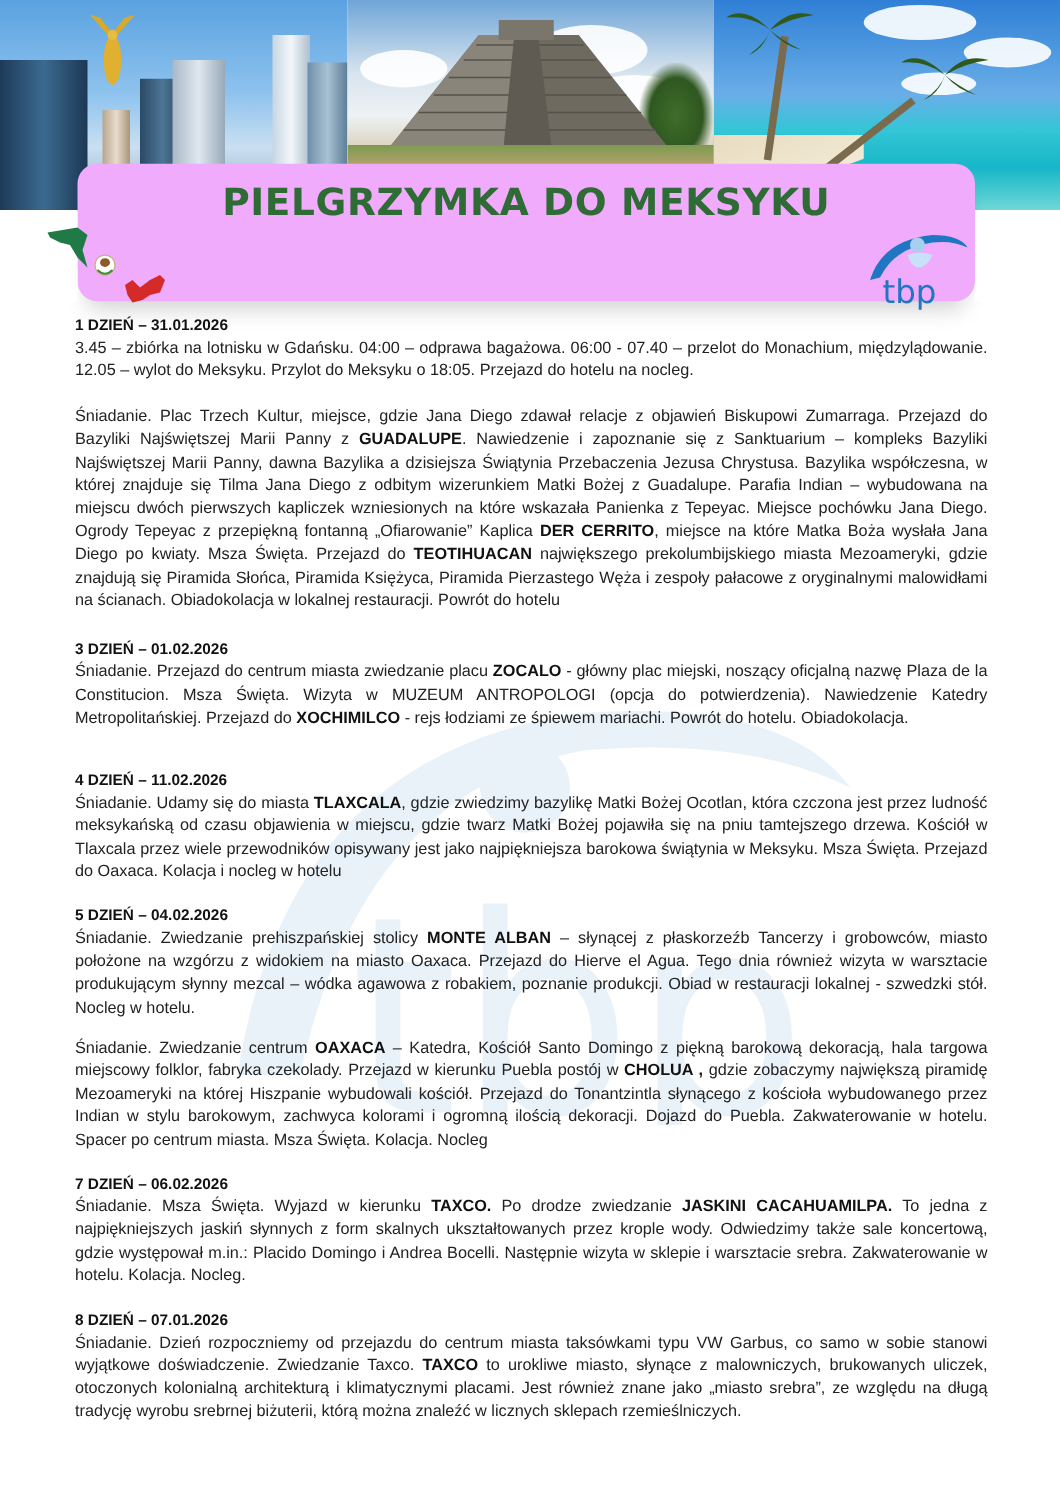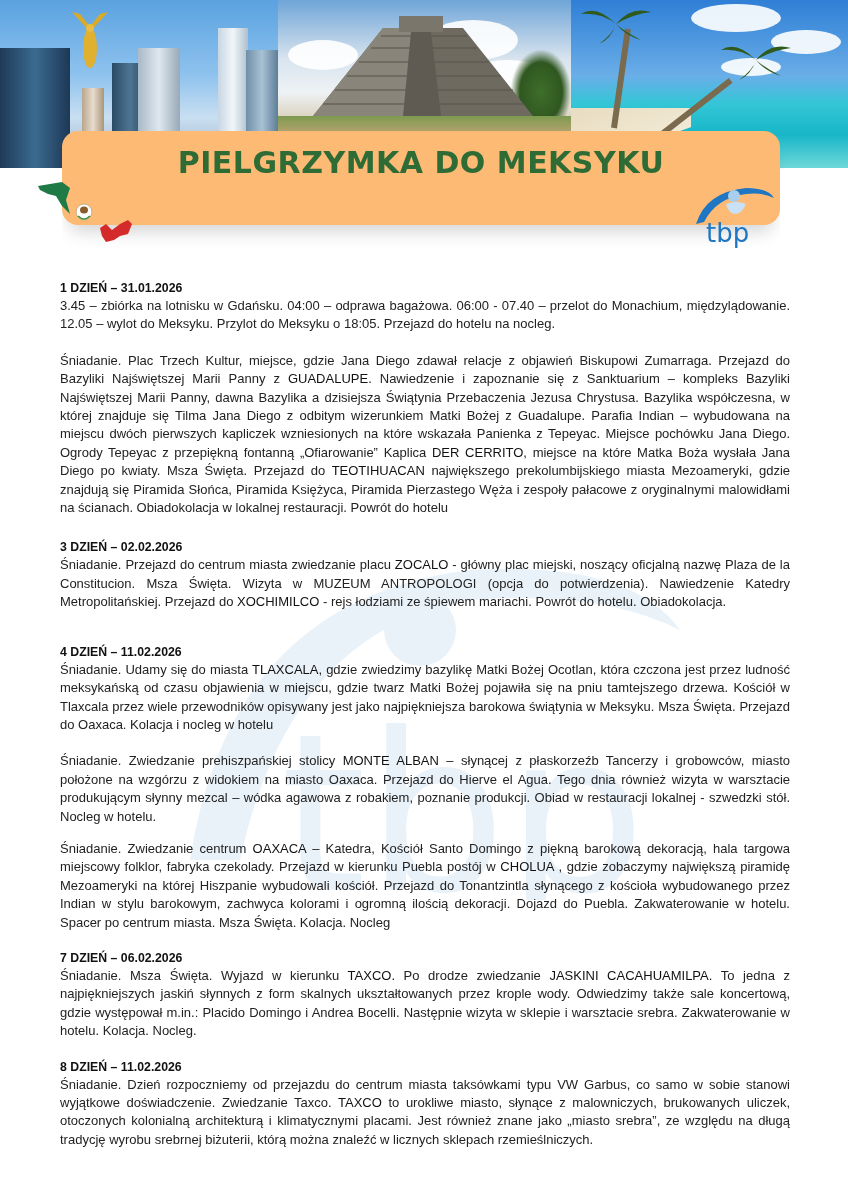--- a/index.html
+++ b/index.html
@@ -30,22 +30,22 @@
   .trees-pyr { position: absolute; right: 0; bottom: 48px; width: 60px; height: 70px; background: radial-gradient(ellipse at 50% 60%, #3f6e2a 0%, #2f5720 50%, transparent 72%); }
 
   
   .sand { position: absolute; left: 0; bottom: 0; width: 120px; height: 60px; background: linear-gradient(160deg, #e8dcc0 0%, #f1e9d4 60%, transparent 61%); }
   .palm-trunk { position: absolute; width: 6px; background: #7a6a4e; transform-origin: bottom center; }
   .palm-fronds { position: absolute; width: 70px; height: 40px; }
   .cloud { position: absolute; background: #ffffff; border-radius: 50%; opacity: 0.9; }
 
   
   .title-card {
-    position: absolute; left: 62px; top: 131px; width: 718px; height: 94px;
-    background: #fdba74; border-radius: 16px;
+    position: absolute; left: 62px; top: 131px; width: 718px; height: 110px;
+    background: #f0abfc; border-radius: 16px;
     box-shadow: 0 14px 18px -8px rgba(0,0,0,0.18);
   }
   .title-card::before {
     content: ""; position: absolute; left: -62px; top: 38px; width: 62px; height: 72px; background: #ffffff;
   }
   .title-card::after {
     content: ""; position: absolute; right: -68px; top: 38px; width: 68px; height: 72px; background: #ffffff;
   }
   .main-title {
     position: absolute; left: 0; right: 0; top: 14px; text-align: center;
@@ -57,32 +57,32 @@
     font-family: "DejaVu Sans", sans-serif; font-weight: bold; font-size: 21px;
     color: #3d5a2e;
   }
   .mexico-map { position: absolute; left: 36px; top: 180px; width: 100px; height: 66px; z-index: 2; }
   .tbp-logo { position: absolute; left: 686px; top: 184px; width: 92px; height: 64px; z-index: 2; }
 
   
   .watermark { position: absolute; left: 170px; top: 560px; width: 520px; height: 340px; z-index: 0; opacity: 0.09; }
 
   
-  .itinerary { position: absolute; left: 60px; top: 280px; width: 730px; z-index: 1; }
+  .itinerary { position: absolute; left: 60px; top: 252px; width: 730px; z-index: 1; }
   .day { margin-bottom: 17px; }
   .day.gap-large { margin-bottom: 28px; }
   .day-heading {
     font-family: "Liberation Sans", sans-serif; font-weight: bold; font-size: 12.3px;
     line-height: 17px; color: #111;
   }
   .day-body {
     font-family: "Liberation Sans", sans-serif; font-size: 13px; line-height: 18.4px;
     color: #222; text-align: justify;
   }
-  .day-body b { font-weight: normal; color: #111; }
+  .day-body b { font-weight: bold; color: #111; }
 </style>
 </head>
 <body>
 
 <div class="banner">
   <div class="panel panel-city">
     <div class="tower t1"></div>
     <div class="tower t2"></div>
     <div class="tower t3"></div>
     <div class="tower t4"></div>
@@ -163,40 +163,41 @@
   <div class="day" style="margin-bottom:18px;">
     <div class="day-heading">1 DZIEŃ – 31.01.2026</div>
     <div class="day-body"><span>3.45 – zbiórka na lotnisku w Gdańsku. 04:00 – odprawa bagażowa. 06:00 - 07.40 – przelot do Monachium, międzylądowanie. 12.05 – wylot do Meksyku. Przylot do Meksyku o 18:05. Przejazd do hotelu na nocleg.</span></div>
   </div>
 
   <div class="day gap-large" style="margin-bottom:22px;">
     <div class="day-body"><span>Śniadanie. Plac Trzech Kultur, miejsce, gdzie Jana Diego zdawał relacje z objawień Biskupowi Zumarraga. Przejazd do Bazyliki Najświętszej Marii Panny z </span><b>GUADALUPE</b><span>. Nawiedzenie i zapoznanie się z Sanktuarium – kompleks Bazyliki Najświętszej Marii Panny, dawna Bazylika a dzisiejsza Świątynia Przebaczenia Jezusa Chrystusa. Bazylika współczesna, w której znajduje się Tilma Jana Diego z odbitym wizerunkiem Matki Bożej z Guadalupe. Parafia Indian – wybudowana na miejscu dwóch pierwszych kapliczek wzniesionych na które wskazała Panienka z Tepeyac. Miejsce pochówku Jana Diego. Ogrody Tepeyac z przepiękną fontanną „Ofiarowanie” Kaplica </span><b>DER CERRITO</b><span>, miejsce na które Matka Boża wysłała Jana Diego po kwiaty. Msza Święta.  Przejazd do </span><b>TEOTIHUACAN</b><span> największego prekolumbijskiego miasta Mezoameryki, gdzie znajdują się Piramida Słońca, Piramida Księżyca, Piramida Pierzastego Węża i zespoły pałacowe z oryginalnymi malowidłami na ścianach. Obiadokolacja w lokalnej restauracji. Powrót do hotelu</span></div>
   </div>
 
   <div class="day gap-large" style="margin-bottom:32px;">
-    <div class="day-heading">3 DZIEŃ – 02.02.2026</div>
+    <div class="day-heading">3 DZIEŃ – 01.02.2026</div>
     <div class="day-body"><span>Śniadanie. Przejazd do centrum miasta zwiedzanie placu </span><b>ZOCALO</b><span> - główny plac miejski, noszący oficjalną nazwę Plaza de la  Constitucion. Msza Święta. Wizyta w MUZEUM ANTROPOLOGI (opcja do potwierdzenia). Nawiedzenie Katedry Metropolitańskiej.  Przejazd do </span><b>XOCHIMILCO</b><span>  - rejs łodziami ze śpiewem mariachi. Powrót do hotelu. Obiadokolacja.</span></div>
   </div>
 
   <div class="day" style="margin-bottom:18px;">
     <div class="day-heading">4 DZIEŃ – 11.02.2026</div>
     <div class="day-body"><span>Śniadanie. Udamy się do miasta </span><b>TLAXCALA</b><span>, gdzie zwiedzimy bazylikę Matki Bożej Ocotlan, która czczona jest przez ludność meksykańską od czasu objawienia w miejscu, gdzie twarz Matki Bożej pojawiła się na pniu tamtejszego drzewa. Kościół w Tlaxcala przez wiele przewodników opisywany jest jako najpiękniejsza barokowa świątynia w Meksyku. Msza Święta. Przejazd do Oaxaca. Kolacja i nocleg w hotelu</span></div>
   </div>
 
   <div class="day" style="margin-bottom:14px;">
+    <div class="day-heading">5 DZIEŃ – 04.02.2026</div>
     <div class="day-body"><span>Śniadanie. Zwiedzanie prehiszpańskiej stolicy </span><b>MONTE ALBAN</b><span> – słynącej z płaskorzeźb Tancerzy i grobowców, miasto położone na    wzgórzu z widokiem na miasto Oaxaca. Przejazd do Hierve el Agua. Tego dnia również wizyta w warsztacie produkującym słynny mezcal – wódka agawowa z robakiem, poznanie produkcji. Obiad w restauracji lokalnej - szwedzki stół. Nocleg w hotelu.</span></div>
   </div>
 
   <div class="day" style="margin-bottom:18px;">
     <div class="day-body"><span>Śniadanie. Zwiedzanie centrum </span><b>OAXACA</b><span> – Katedra, Kościół Santo Domingo z piękną barokową dekoracją, hala targowa miejscowy folklor, fabryka czekolady. Przejazd w kierunku Puebla postój w </span><b>CHOLUA ,</b><span> gdzie zobaczymy największą piramidę Mezoameryki na której Hiszpanie wybudowali kościół. Przejazd do Tonantzintla słynącego z kościoła wybudowanego przez Indian w stylu barokowym, zachwyca kolorami i ogromną ilością dekoracji. Dojazd do Puebla. Zakwaterowanie w hotelu. Spacer po centrum miasta. Msza Święta. Kolacja. Nocleg</span></div>
   </div>
 
   <div class="day" style="margin-bottom:18px;">
     <div class="day-heading">7 DZIEŃ – 06.02.2026</div>
     <div class="day-body"><span>Śniadanie. Msza Święta. Wyjazd w kierunku </span><b>TAXCO.</b><span> Po drodze zwiedzanie </span><b>JASKINI CACAHUAMILPA.</b><span> To jedna z najpiękniejszych jaskiń słynnych z form skalnych ukształtowanych przez krople wody. Odwiedzimy także sale koncertową, gdzie występował m.in.: Placido Domingo i Andrea Bocelli. Następnie wizyta w sklepie i warsztacie srebra. Zakwaterowanie w hotelu. Kolacja. Nocleg.</span></div>
   </div>
 
   <div class="day">
-    <div class="day-heading">8 DZIEŃ – 11.02.2026</div>
+    <div class="day-heading">8 DZIEŃ – 07.01.2026</div>
     <div class="day-body"><span>Śniadanie. Dzień rozpoczniemy od przejazdu do centrum miasta taksówkami typu VW Garbus, co samo w sobie stanowi wyjątkowe doświadczenie. Zwiedzanie Taxco. </span><b>TAXCO</b><span> to urokliwe miasto, słynące z malowniczych, brukowanych uliczek, otoczonych kolonialną architekturą i klimatycznymi placami. Jest również znane jako „miasto srebra”, ze względu na długą tradycję wyrobu srebrnej biżuterii, którą można znaleźć w licznych sklepach rzemieślniczych.</span></div>
   </div>
 
 </div>
 
 </body></html>

